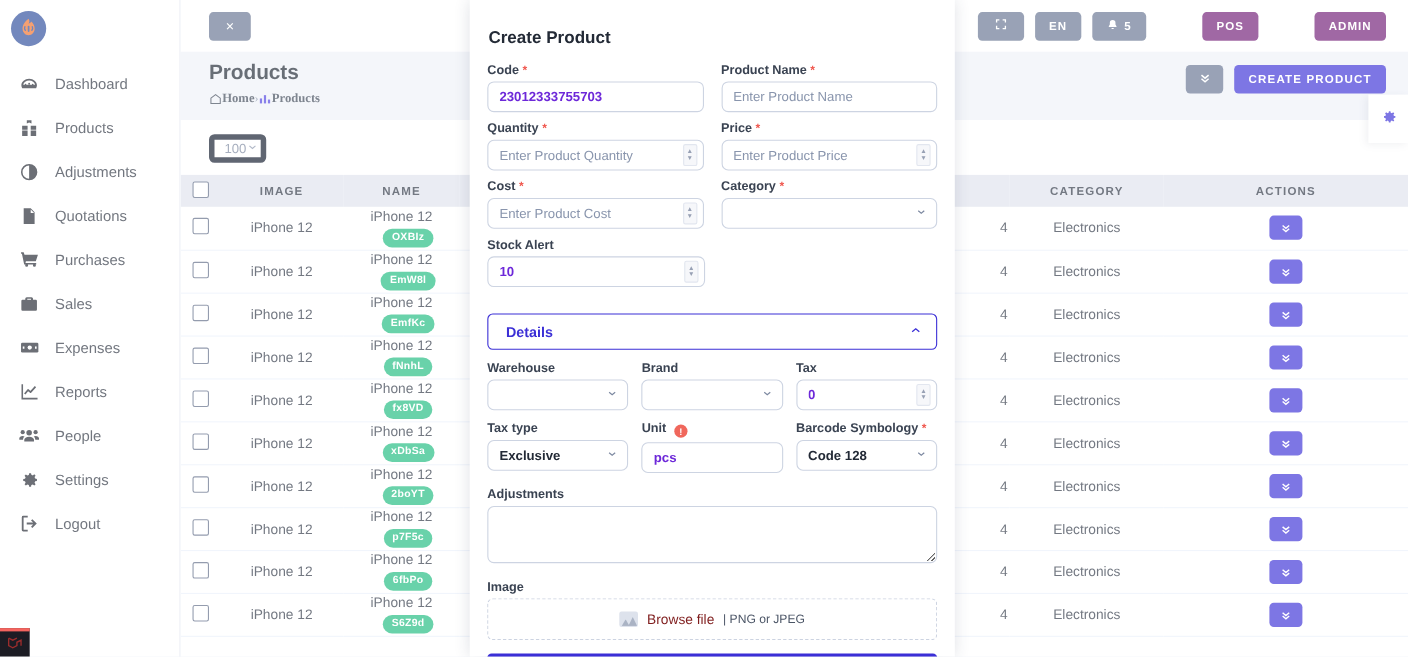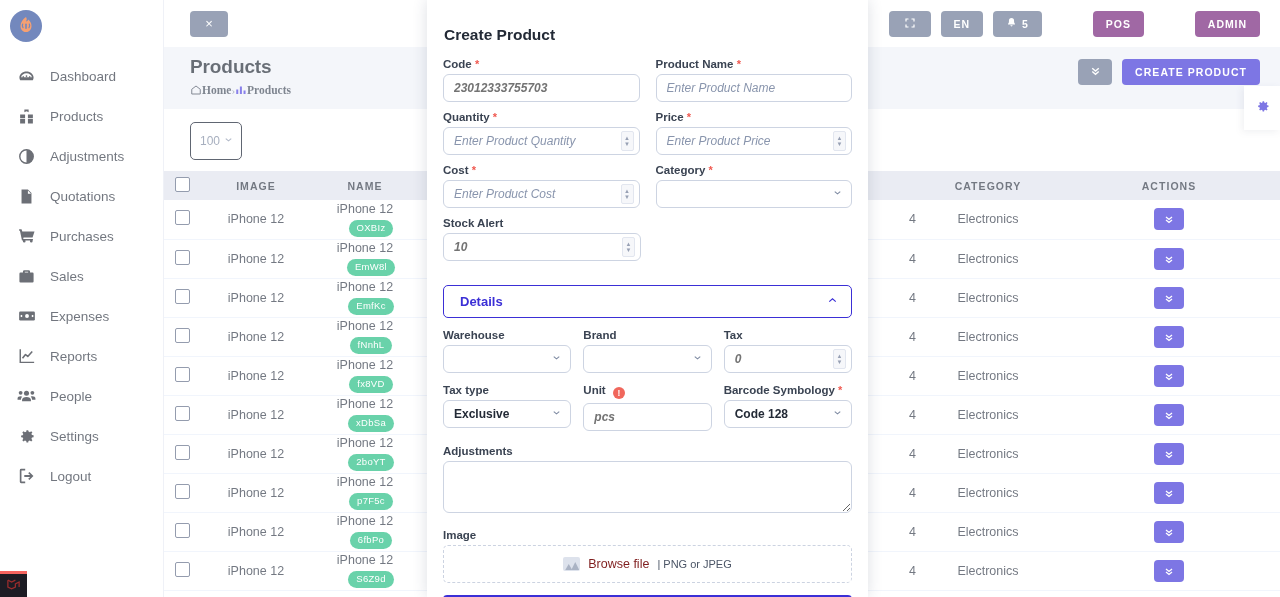--- a/index.html
+++ b/index.html
@@ -82,21 +82,21 @@
   }
   #gear-panel svg{ color:#3b2fd6; }
 
   
   #content{
     position:absolute; left:164px; top:109px; width:1116px; height:488px;
     background:#fff; z-index:2; overflow:hidden;
   }
   #perpage-wrap{ padding:13px 0 0 26px; }
   .perpage{
-    width:52px; height:38px; border:1px solid #0f172a; border-radius:5px;
+    width:52px; height:26px; border:5px solid #0f172a; border-radius:5px;
     display:flex; align-items:center; justify-content:space-between;
     padding:0 7px 0 9px; font-size:12px; color:#7a869e; cursor:pointer; background:#fff;
   }
 
   table{ border-collapse:collapse; width:1116px; table-layout:fixed; margin-top:11px; }
   thead th{
     background:#dfe3ed; height:29px; font-size:10.5px; font-weight:700;
     letter-spacing:.1em; color:#2b3342; text-align:center; padding:0;
   }
   tbody td{
@@ -105,21 +105,21 @@
   }
   col.c-chk{ width:36px; } col.c-img{ width:112px; } col.c-name{ width:106px; }
   col.c-fill{ width:500px; } col.c-cat{ width:140px; } col.c-act{ width:222px; }
   .chk{
     width:15px; height:15px; border:1.5px solid #5b6within; border:1.5px solid #5d6a85;
     border-radius:2px; display:inline-block; background:#fff; cursor:pointer;
   }
   .cell-name{ line-height:1.25; }
   .badge{
     display:inline-block; margin-top:3px; background:#1cbb7e; color:#fff;
-    border-radius:9px; font-size:9.5px; font-weight:400; padding:2px 8px 3px;
+    border-radius:9px; font-size:9.5px; font-weight:700; padding:2px 8px 3px;
     letter-spacing:.03em;
     margin-left:12px;
   }
   .btn-row-act{
     width:30px; height:22px; border-radius:4px; background:#3b2fd6; color:#fff;
     display:inline-flex; align-items:center; justify-content:center; cursor:pointer; border:none;
   }
   .truncnum{ color:#2b3342; font-size:12.5px; }
 
   
@@ -135,21 +135,21 @@
     margin:0; padding:26px 0 14px 1px; font-size:15.5px; font-weight:700; color:#232a36;
   }
   .lbl{ font-size:11.5px; font-weight:700; color:#3a4352; margin-bottom:4px; display:block; }
   .req{ color:#f0584f; font-size:11px; }
   .row2{ display:flex; gap:16px; }
   .fg{ flex:1 1 0; margin-bottom:9px; min-width:0; }
   .fg.half{ width:198px; flex:0 0 198px; }
   .inp{
     width:100%; height:28px; border:1px solid #cdd4e2; border-radius:6px;
     background:#fff; font-family:"Liberation Sans", sans-serif; font-size:12px;
-    color:#737373; font-weight:700; padding:0 10px; outline:none;font-style:italic;
+    color:#6d28d9; font-weight:700; padding:0 10px; outline:none;
   }
   .inp::placeholder{ color:#8995ad; font-weight:400; }
   .inp-wrap{ position:relative; }
   .spin{
     position:absolute; right:6px; top:4px; width:13px; height:20px;
     border:1px solid #e2e6ef; border-radius:2px; background:#f6f7fa;
     display:flex; flex-direction:column; align-items:center; justify-content:center;
     color:#97a0b4; font-size:6px; line-height:6px; cursor:pointer;
   }
   .sel{

